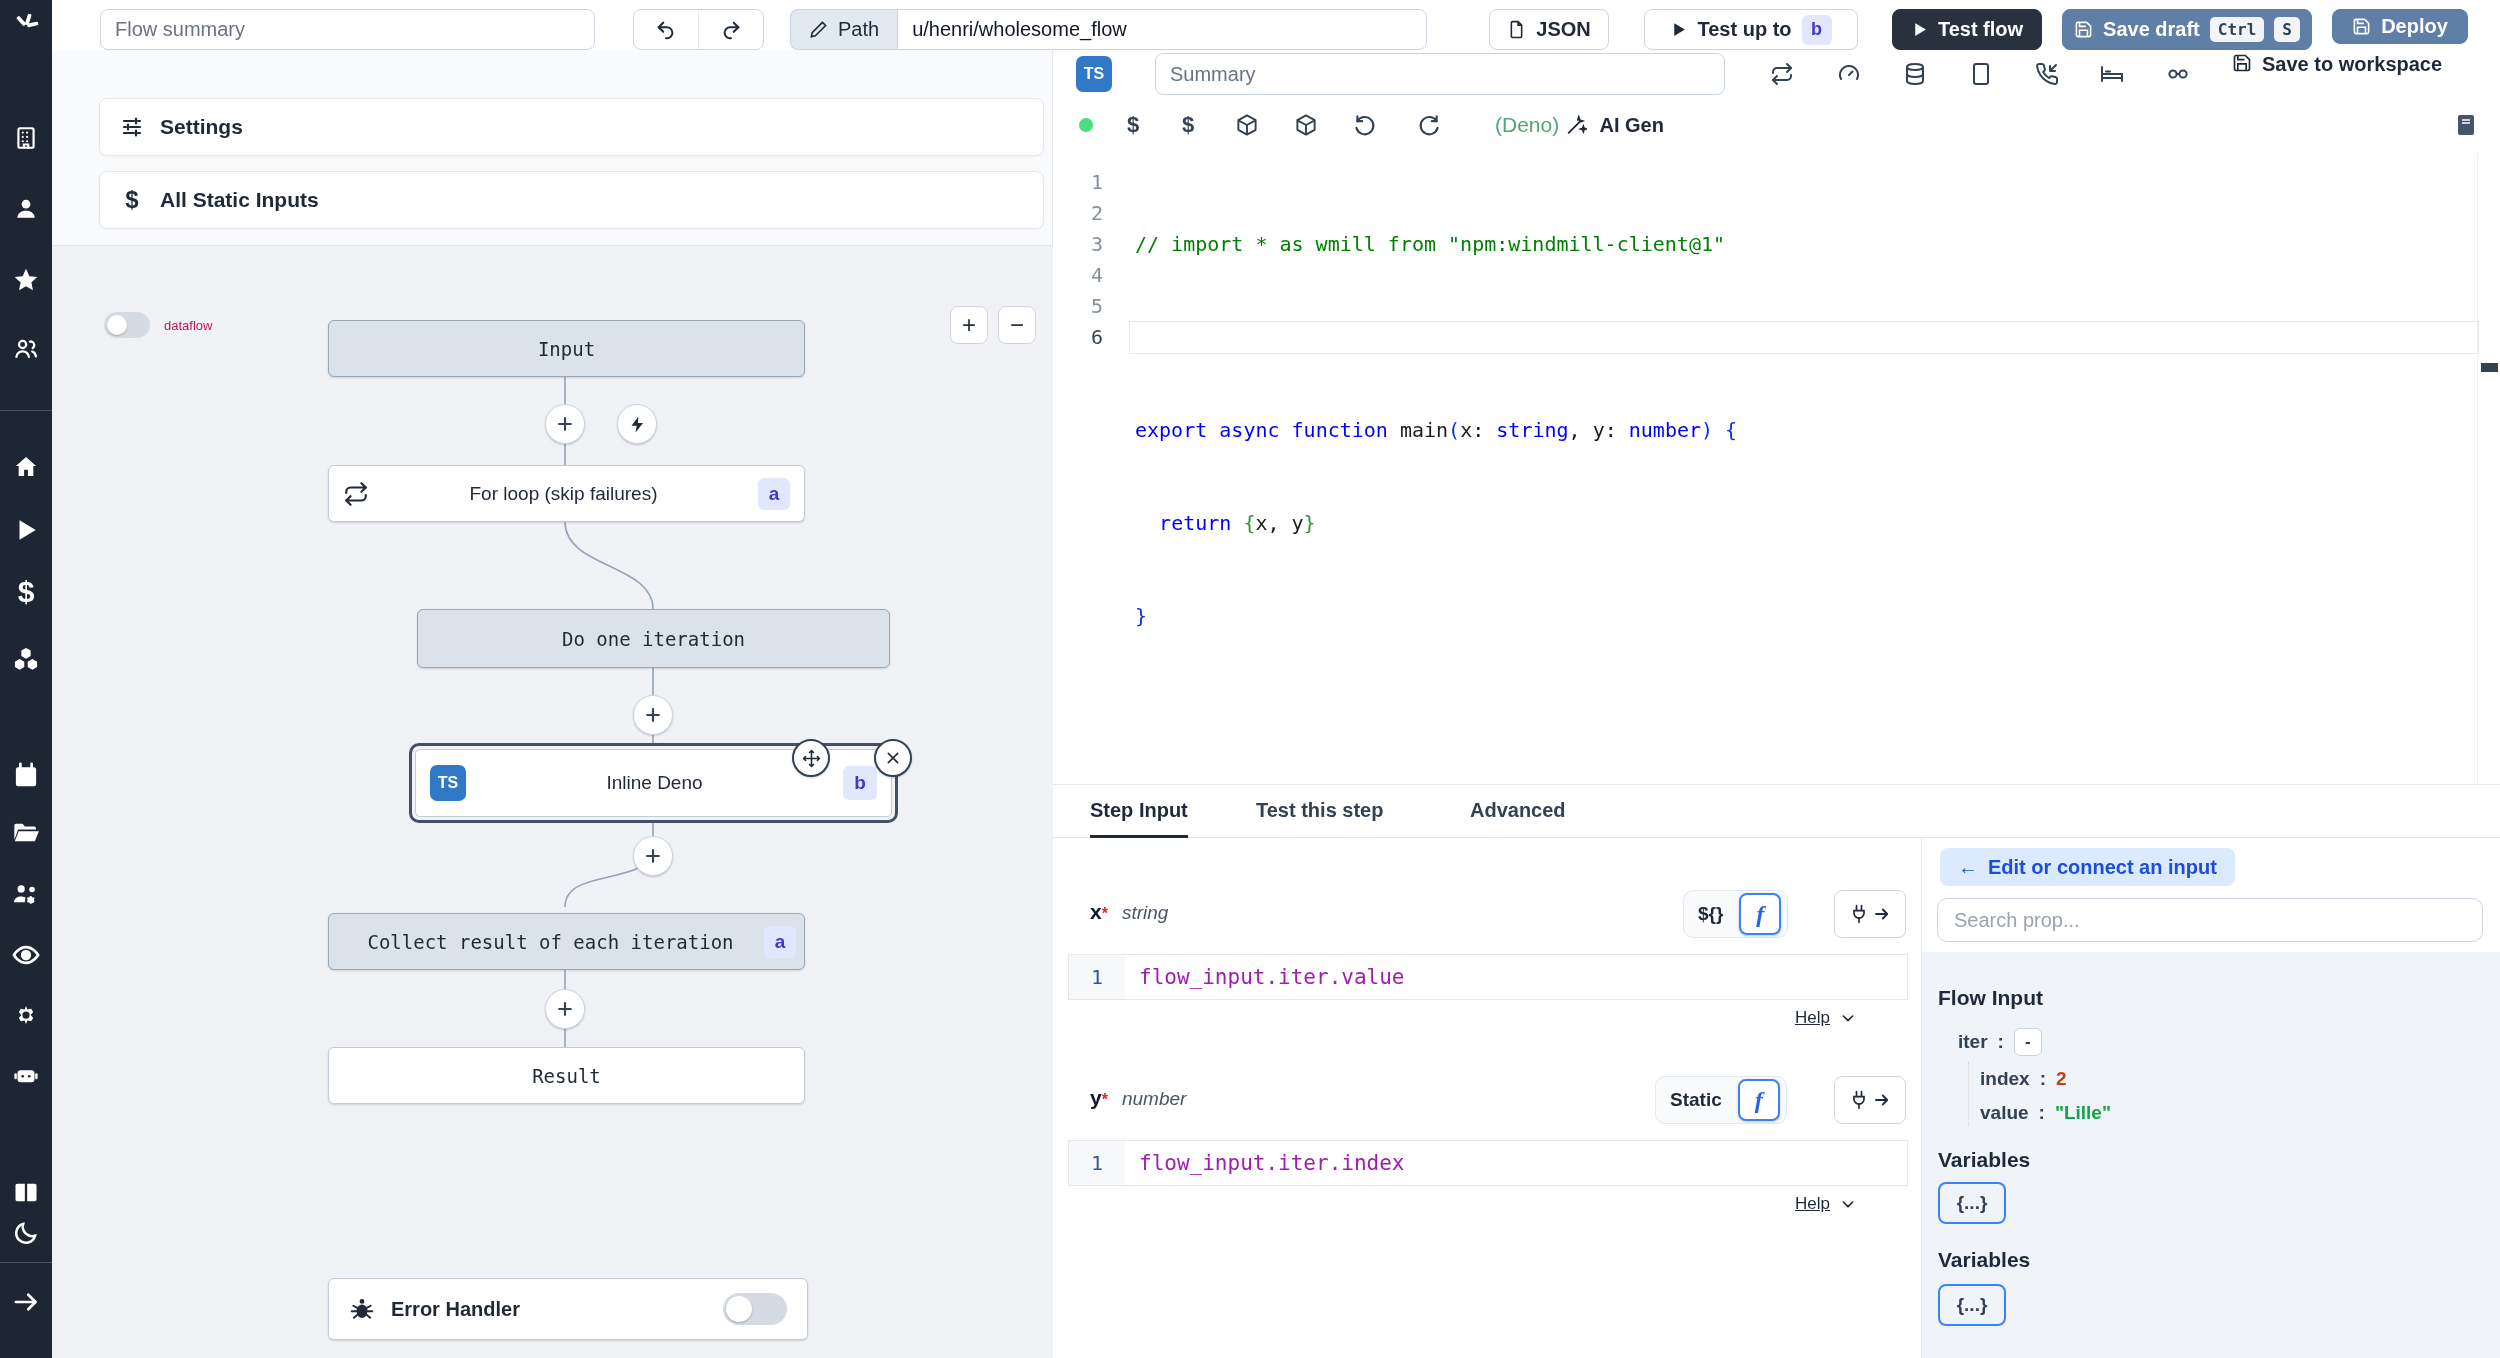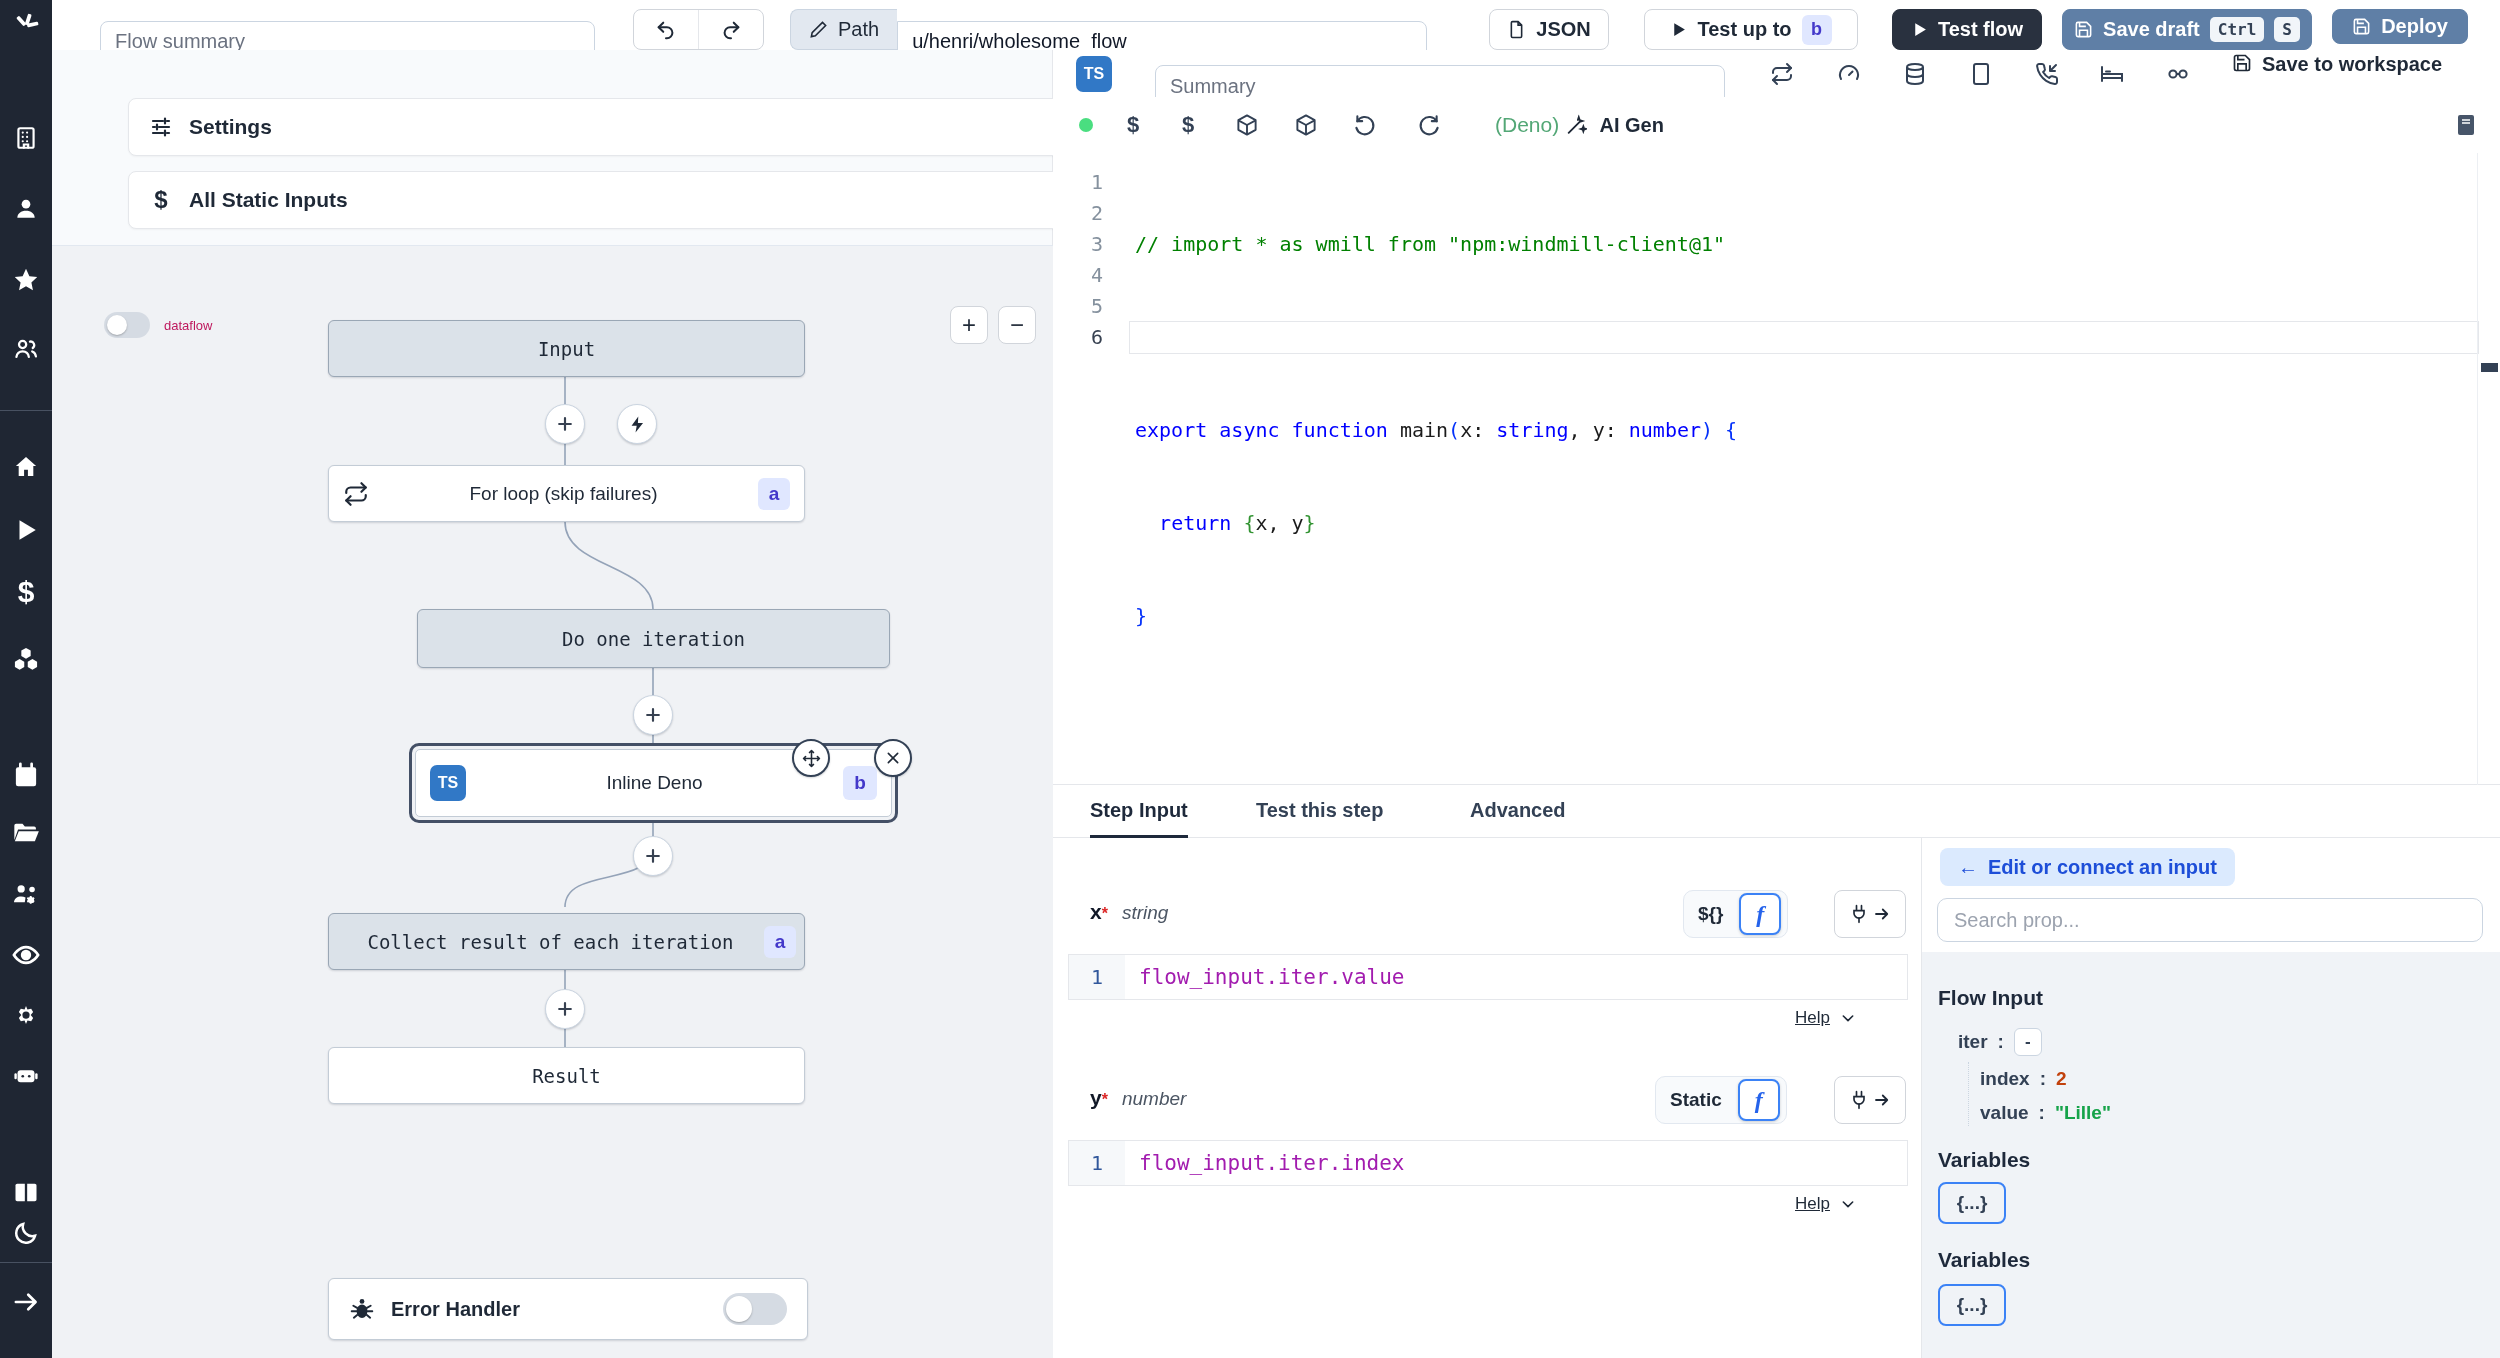--- a/index.html
+++ b/index.html
@@ -4,40 +4,40 @@
 <style>
   html,body{margin:0;padding:0;background:#e9ecf0;}
   #app{position:relative;width:2500px;height:1358px;background:#fff;overflow:hidden;
        font-family:"Liberation Sans",sans-serif;color:#1f2937;}
   .abs{position:absolute;}
   .mono{font-family:"DejaVu Sans Mono",monospace;}
   svg{display:block;}
   
   .topbar{left:52px;top:0;width:2448px;height:50px;background:#fff;border-bottom:1px solid #e5e7eb;}
   .tb-input{box-sizing:border-box;border:1px solid #cbd5e1;border-radius:8px;background:#fff;
-            font-size:20px;color:#111827;padding:12px 14px;outline:none;font-family:"Liberation Sans",sans-serif;margin-top:12px;}
+            font-size:20px;color:#111827;padding:12px 14px;outline:none;font-family:"Liberation Sans",sans-serif;}
   .tb-input::placeholder{color:#6b7280;}
   .btn{box-sizing:border-box;display:flex;align-items:center;justify-content:center;gap:10px;
        border-radius:8px;font-size:20px;font-weight:700;cursor:pointer;}
   .btn-white{background:#fff;border:1px solid #d1d5db;color:#1f2937;}
   .btn-dark{background:#29313f;color:#fff;border:1px solid #29313f;}
   .btn-steel{background:#5f7fa6;color:#fff;border:1px solid #5f7fa6;}
   .kbd{background:#f1f5f9;color:#334155;border-radius:5px;padding:3px 8px;font-size:16px;
        font-family:"DejaVu Sans Mono",monospace;font-weight:700;}
   .badge-indigo{background:#e0e7ff;color:#4338ca;border-radius:6px;font-weight:700;
                 display:flex;align-items:center;justify-content:center;}
   
   .rail{left:0;top:0;width:52px;height:1358px;background:#1f2633;}
   .rail .icn{position:absolute;left:50%;transform:translate(-50%,-50%);color:#fff;}
   .rail-div{position:absolute;left:0;width:52px;border-top:1px solid rgba(148,163,184,.35);}
   
   .flowpanel{left:52px;top:50px;width:1001px;height:1308px;background:#f8fafc;border-right:1px solid #e5e7eb;box-sizing:border-box;}
   .rowcard{position:absolute;left:47px;width:945px;height:58px;background:#fff;border:1px solid #e5e7eb;
            border-radius:8px;box-shadow:0 1px 2px rgba(0,0,0,.04);display:flex;align-items:center;gap:16px;
-           padding:0 20px;box-sizing:border-box;font-size:21px;font-weight:700;color:#1f2937;cursor:pointer;margin-left:29px;}
+           padding:0 20px;box-sizing:border-box;font-size:21px;font-weight:700;color:#1f2937;cursor:pointer;}
   .graph{position:absolute;left:0;top:195px;width:1001px;height:1113px;background:#f0f2f5;border-top:1px solid #e2e8f0;}
   .node{position:absolute;box-sizing:border-box;display:flex;align-items:center;border-radius:6px;
         box-shadow:0 1px 2px rgba(15,23,42,.15);font-size:19px;color:#1f2937;cursor:pointer;}
   .node-gray{background:#dbe2e9;border:1px solid #9aa7b5;}
   .node-white{background:#fff;border:1px solid #c3ccd6;}
   .node-label-center{flex:1;text-align:center;}
   .circle-btn{position:absolute;width:38px;height:38px;border-radius:50%;background:#fff;border:1px solid #cbd5e1;
               box-shadow:0 1px 2px rgba(15,23,42,.2);display:flex;align-items:center;justify-content:center;
               transform:translate(-50%,-50%);cursor:pointer;}
   .sel-wrap{position:absolute;border:3px solid #445066;border-radius:10px;background:#f0f2f5;padding:3px;box-sizing:border-box;}

